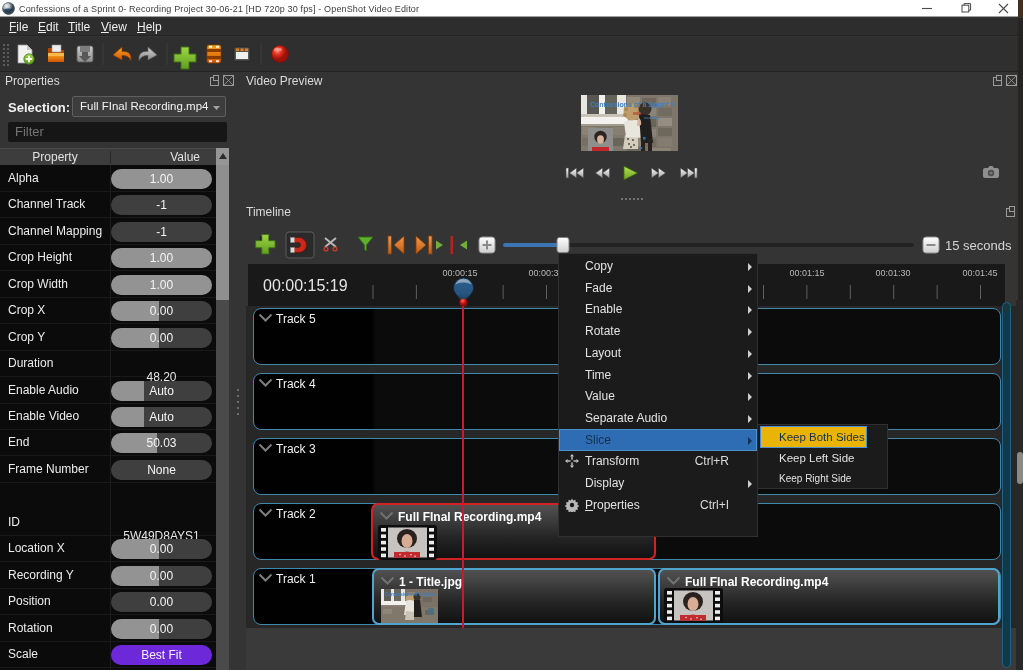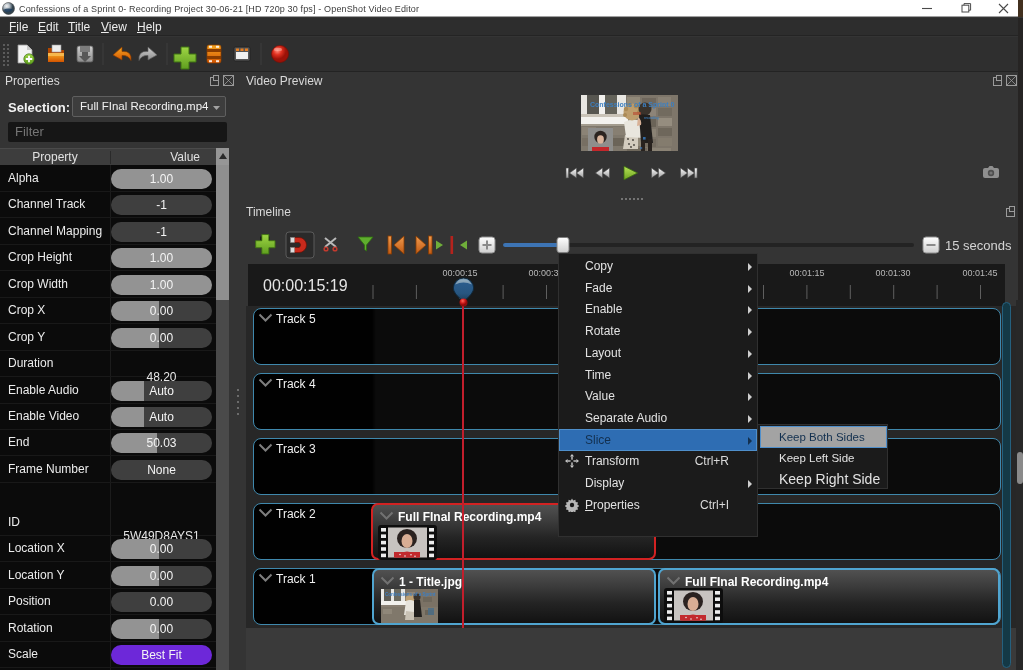--- a/index.html
+++ b/index.html
@@ -234,21 +234,21 @@
 </div>
 <div class="prow" style="top:510px">
 <span class="plab">ID</span>
 <span class="gval">5W49D8AYS1</span>
 </div>
 <div class="prow" style="top:536px">
 <span class="plab">Location X</span>
 <div class="pill" style="top:3px;background:linear-gradient(90deg,#939393 0 48%,#3f3f3f 48%)">0.00</div>
 </div>
 <div class="prow" style="top:563px">
-<span class="plab">Location Y</span>
+<span class="plab">Recording Y</span>
 <div class="pill" style="top:3px;background:linear-gradient(90deg,#939393 0 48%,#3f3f3f 48%)">0.00</div>
 </div>
 <div class="prow" style="top:589px">
 <span class="plab">Position</span>
 <div class="pill" style="top:3px;background:#3f3f3f">0.00</div>
 </div>
 <div class="prow" style="top:616px">
 <span class="plab">Rotation</span>
 <div class="pill" style="top:3px;background:linear-gradient(90deg,#939393 0 48%,#3f3f3f 48%)">0.00</div>
 </div>
@@ -676,24 +676,24 @@
         <div class="mi" style="top:240px">
           <svg class="a" style="left:6px;top:4px" width="14" height="14" viewBox="0 0 14 14">
             <path d="M7 0.5 l1.2 2 2.2-0.8 0.3 2.4 2.4 0.3 -0.8 2.2 2 1.4 -2 1.4 0.8 2.2 -2.4 0.3 -0.3 2.4 -2.2 -0.8 -1.2 2 -1.2 -2 -2.2 0.8 -0.3 -2.4 -2.4 -0.3 0.8 -2.2 -2 -1.4 2 -1.4 -0.8 -2.2 2.4 -0.3 0.3 -2.4 2.2 0.8 z" fill="#b8b8b8"></path>
             <circle cx="7" cy="7" r="2.2" fill="#1b1b1b"></circle>
           </svg>
           <span class="lab"><u>P</u>roperties</span>
           <span class="sc">Ctrl+I</span>
         </div>
       </div>
 <div class="a" style="left:757px;top:424px;width:131px;height:65px;background:#1b1b1b;border:1px solid #303030">
-        <div class="mi" style="top:1px;left:2px;width:127px;background:#a3a3a3;box-shadow:inset 0 0 0 1px #4f8fcb">
+        <div class="mi" style="top:1px;left:2px;width:107px;background:#eab308;box-shadow:inset 0 0 0 1px #4f8fcb">
           <span class="lab" style="left:19px;font-size:11.5px;color:#13304f">Keep Both Sides</span>
         </div>
         <div class="mi" style="top:22px">
           <span class="lab" style="left:21px;font-size:11.5px">Keep Left Side</span>
         </div>
         <div class="mi" style="top:43px">
-          <span class="lab" style="left:21px;font-size:14px">Keep Right Side</span>
+          <span class="lab" style="left:21px;font-size:10px">Keep Right Side</span>
         </div>
       </div>
 </div>
 </div>
 
 </body></html>

